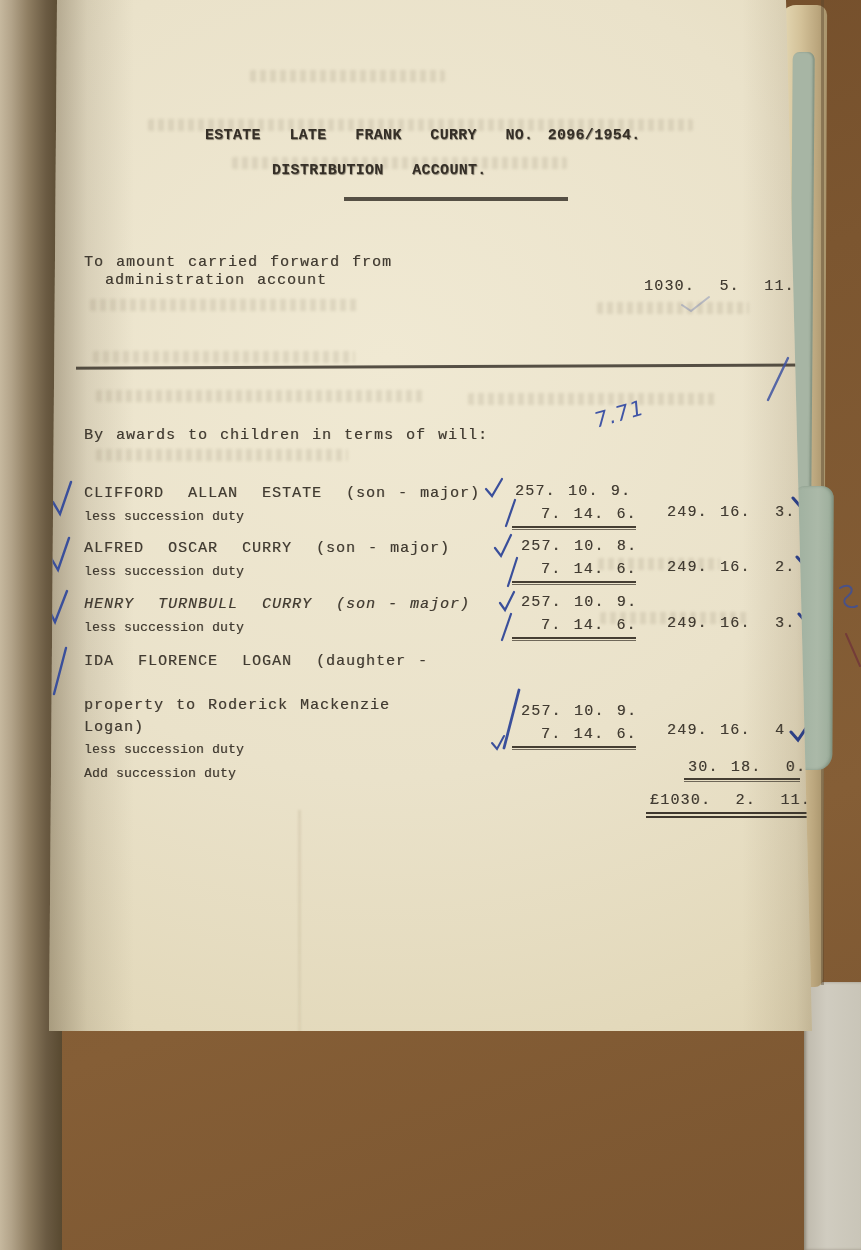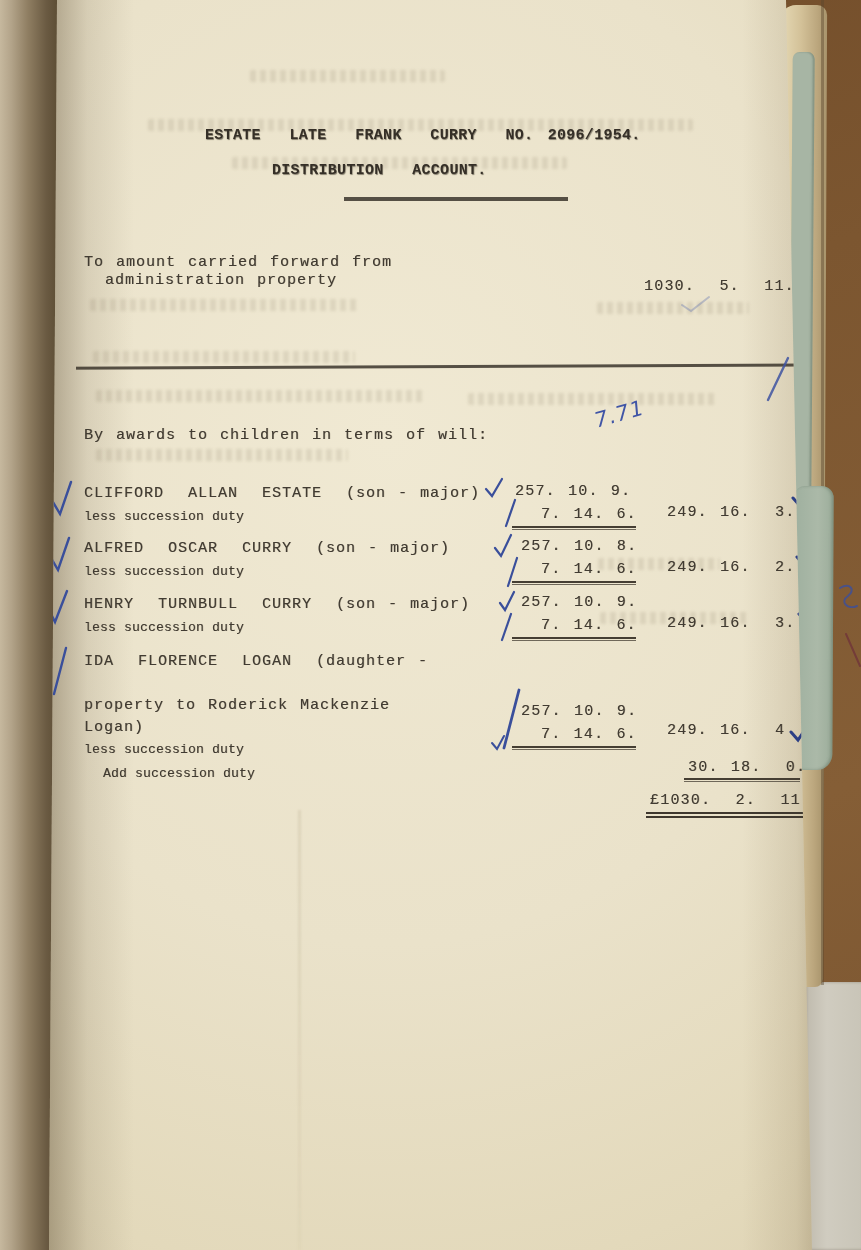--- a/index.html
+++ b/index.html
@@ -21,21 +21,21 @@
   .sage-top{left:791px;top:52px;width:22px;height:446px;background:#a7b5a4;
     border-radius:7px;transform:rotate(.45deg);box-shadow:inset -2px 0 2px rgba(70,85,70,.35);}
   .sage-bottom{left:794px;top:486px;width:39px;height:284px;
     background:linear-gradient(90deg,#9fb09f,#abb9a8 60%,#9cad9b);
     border-radius:10px 12px 16px 10px;transform:rotate(.3deg);
     box-shadow:inset -2px 0 3px rgba(70,85,70,.35);}
   
   .left-strip{left:0;top:0;width:62px;height:1250px;
     background:linear-gradient(90deg,#c6b89e 0%,#b3a48a 18%,#8f7e62 45%,#6a5a42 75%,#584930 100%);}
   
-  .page{left:0;top:0;width:861px;height:1250px;
+  .page{left:0;top:0;width:861px;height:1031px;
     clip-path:polygon(57px 0,786px 0,812px 100%,49px 100%);
     background:radial-gradient(ellipse 120% 90% at 45% 35%,#f0e9d3 0%,#eae2ca 45%,#e3d9bb 75%,#dacead 100%);}
   .gutter-shadow{left:49px;top:0;width:85px;height:1250px;
     background:linear-gradient(90deg,rgba(75,58,32,.38),rgba(75,58,32,.12) 45%,rgba(75,58,32,0));}
   .right-shade{left:742px;top:0;width:72px;height:1250px;
     background:linear-gradient(90deg,rgba(120,100,65,0),rgba(120,100,65,.16) 75%,rgba(110,90,55,.28));}
   .crease{left:298px;top:810px;width:3px;height:440px;
     background:linear-gradient(rgba(140,120,85,.14),rgba(140,120,85,.04));filter:blur(1px);}
   
   .tw{position:absolute;font-family:"Liberation Mono","DejaVu Sans Mono",monospace;
@@ -90,21 +90,21 @@
   <div class="bleed" style="left:468px;top:393px;width:250px;"></div>
   <div class="bleed" style="left:96px;top:449px;width:252px;"></div>
   <div class="bleed" style="left:598px;top:558px;width:122px;"></div>
   <div class="bleed" style="left:600px;top:612px;width:150px;"></div>
 
   <div class="tw title" style="left:205px;top:127px;">ESTATE  LATE  FRANK  CURRY  NO. 2096/1954.</div>
   <div class="tw title" style="left:272px;top:162px;">DISTRIBUTION  ACCOUNT.</div>
   <div class="rule" style="left:344px;top:197px;width:224px;height:4px;filter:blur(.3px);"></div>
 
   <div class="tw" style="left:84px;top:254px;">To amount carried forward from</div>
-  <div class="tw" style="left:105px;top:272px;">administration property</div>
+  <div class="tw" style="left:105px;top:272px;">administration account</div>
   <div class="tw amt" style="left:644px;top:278px;">1030.  5.  11.</div>
   <svg class="ink" style="left:680px;top:294px;" width="32" height="22" viewBox="0 0 32 22">
     <path d="M2 11 L11 17 L29 3" fill="none" stroke="#5a6eae" stroke-width="2" stroke-linecap="round" opacity=".35"></path>
   </svg>
 
   <div class="rule" style="left:76px;top:365px;width:772px;height:3px;transform:rotate(-.25deg);filter:blur(.3px);"></div>
   <svg class="ink" style="left:762px;top:356px;" width="30" height="48" viewBox="0 0 30 48">
     <line x1="26" y1="2" x2="6" y2="44" stroke="#3f54a2" stroke-width="2.4" stroke-linecap="round" opacity=".85"></line>
   </svg>
 
@@ -142,21 +142,21 @@
   <svg class="ink" style="left:492px;top:532px;" width="22" height="34" viewBox="0 0 22 34">
     <path d="M3 16 L9 24 L19 3" fill="none" stroke="#3a4f9b" stroke-width="2.2" stroke-linecap="round"></path>
   </svg>
   <svg class="ink" style="left:504px;top:556px;" width="16" height="32" viewBox="0 0 16 32">
     <line x1="13" y1="2" x2="4" y2="30" stroke="#3a4f9b" stroke-width="2.2" stroke-linecap="round"></line>
   </svg>
   <svg class="ink" style="left:794px;top:543px;" width="26" height="26" viewBox="0 0 26 26">
     <path d="M3 14 L10 22 L23 3" fill="none" stroke="#2c3f85" stroke-width="3" stroke-linecap="round"></path>
   </svg>
 
-  <div class="tw" style="left:84px;top:596px;">HENRY  TURNBULL  CURRY  (son - major)</div>
+  <div class="tw" style="left:84px;top:596px;font-style:italic;">HENRY  TURNBULL  CURRY  (son - major)</div>
   <div class="tw small" style="left:84px;top:620px;">less succession duty</div>
   <div class="tw amt" style="left:521px;top:594px;">257. 10. 9.</div>
   <div class="tw amt" style="left:541px;top:617px;">7. 14. 6.</div>
   <div class="uline" style="left:512px;top:637px;width:124px;"></div>
   <div class="tw amt" style="left:667px;top:615px;">249. 16.  3.</div>
   <svg class="ink" style="left:46px;top:588px;" width="24" height="38" viewBox="0 0 24 38">
     <path d="M3 22 L9 34 L21 3" fill="none" stroke="#3a4f9b" stroke-width="2.4" stroke-linecap="round"></path>
   </svg>
   <svg class="ink" style="left:498px;top:590px;" width="18" height="24" viewBox="0 0 18 24">
     <path d="M2 13 L7 20 L16 2" fill="none" stroke="#3a4f9b" stroke-width="2.2" stroke-linecap="round"></path>
@@ -182,18 +182,18 @@
   <svg class="ink" style="left:498px;top:688px;" width="26" height="64" viewBox="0 0 26 64">
     <line x1="21" y1="2" x2="6" y2="60" stroke="#3a4f9b" stroke-width="2.8" stroke-linecap="round"></line>
   </svg>
   <svg class="ink" style="left:490px;top:734px;" width="16" height="18" viewBox="0 0 16 18">
     <path d="M2 9 L7 15 L14 2" fill="none" stroke="#3a4f9b" stroke-width="2" stroke-linecap="round"></path>
   </svg>
   <svg class="ink" style="left:788px;top:718px;" width="26" height="26" viewBox="0 0 26 26">
     <path d="M3 14 L10 22 L23 3" fill="none" stroke="#2c3f85" stroke-width="3" stroke-linecap="round"></path>
   </svg>
 
-  <div class="tw small" style="left:84px;top:766px;margin-left:19px;">Add succession duty</div>
+  <div class="tw small" style="left:84px;top:766px;">Add succession duty</div>
   <div class="tw amt" style="left:688px;top:759px;">30. 18.  0.</div>
   <div class="uline" style="left:684px;top:778px;width:116px;"></div>
   <div class="tw amt" style="left:650px;top:792px;">£1030.  2.  11.</div>
   <div class="dline" style="left:646px;top:812px;width:162px;"></div>
 </div>
 
 </body></html>

